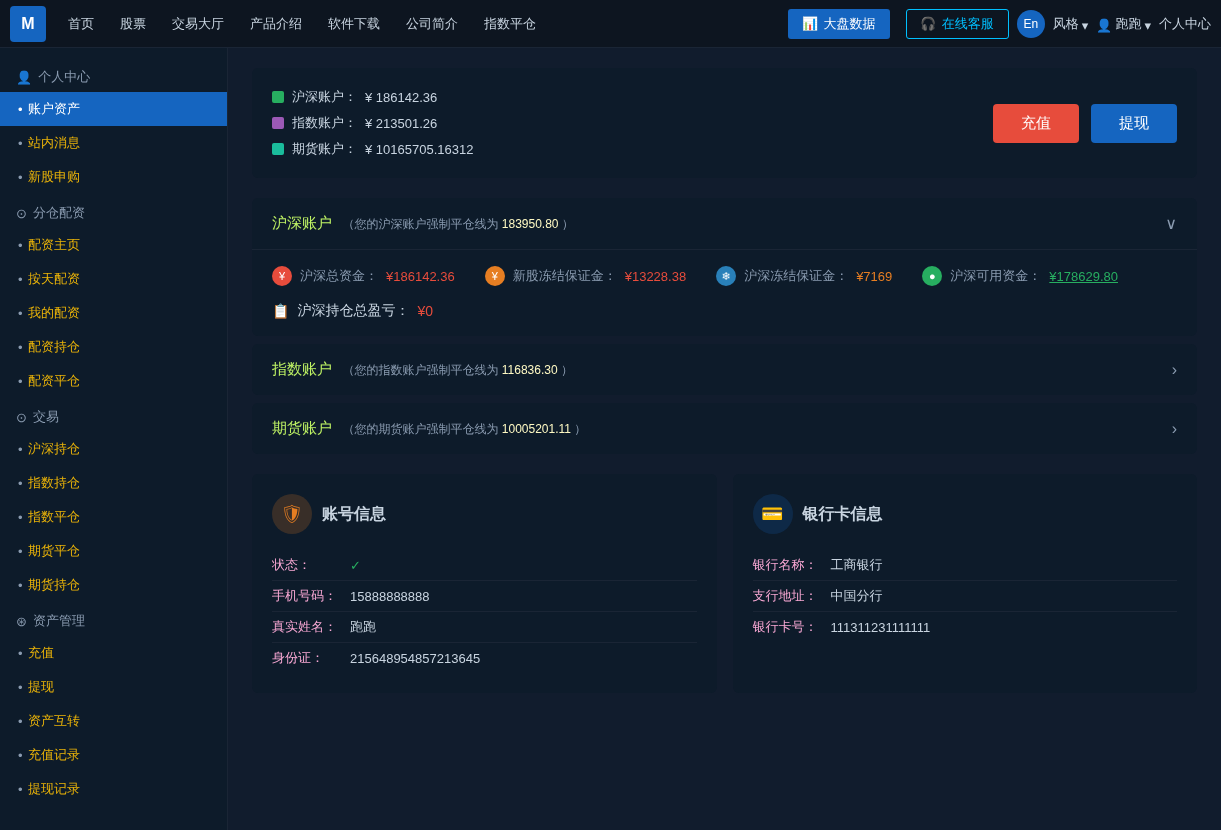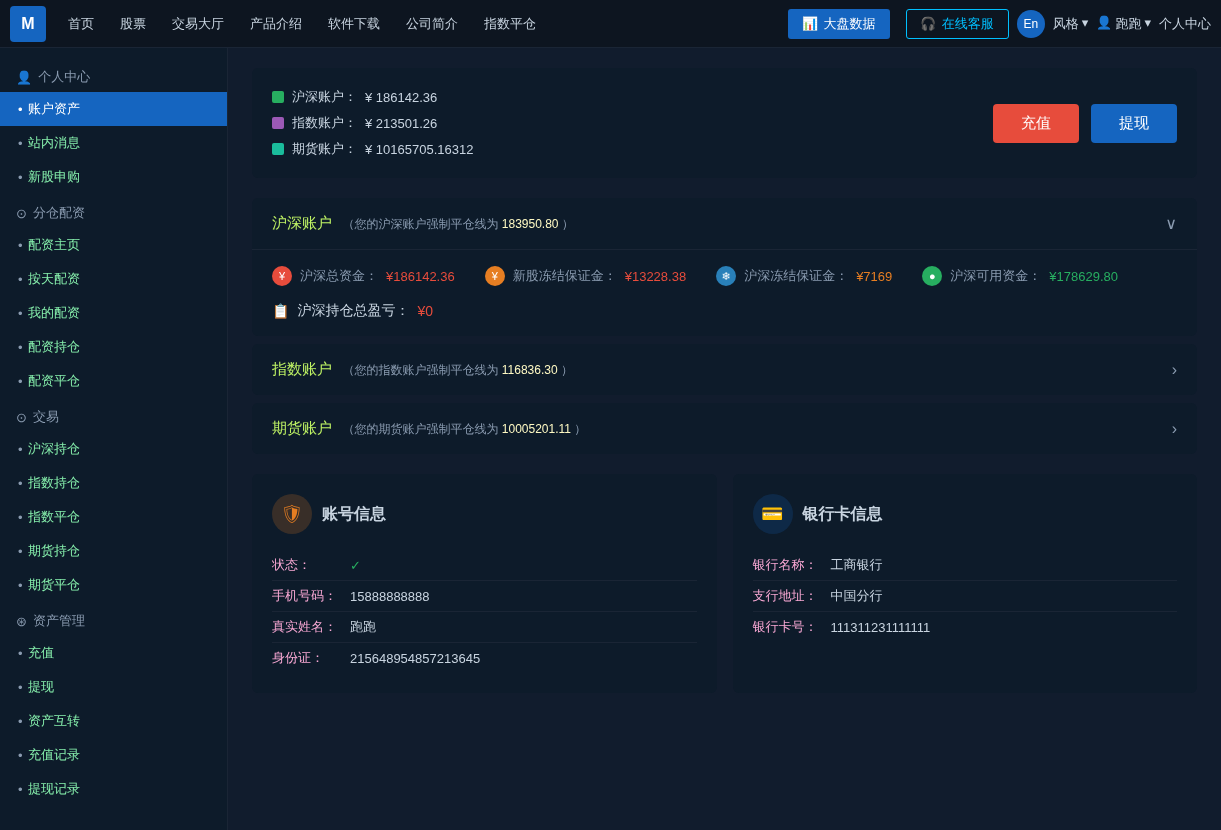--- a/index.html
+++ b/index.html
@@ -68,21 +68,21 @@
     .topnav-lang {
       background: #1565c0;
       color: white;
       width: 28px; height: 28px;
       border-radius: 50%;
       display: flex; align-items: center; justify-content: center;
       font-size: 12px; cursor: pointer;
     }
     .topnav-text-btn {
       color: #c8d4e0; font-size: 13px; cursor: pointer;
-      display: flex; align-items: flex-start; gap: 3px;
+      display: flex; align-items: flex-end; gap: 3px;
     }
 
     
     .layout {
       display: flex;
       height: calc(830px - 48px);
     }
 
     
     .sidebar {
@@ -95,21 +95,21 @@
     }
     .sidebar-section-title {
       color: #8a9bb0;
       font-size: 13px;
       padding: 10px 16px 6px 16px;
       display: flex; align-items: center; gap: 6px;
     }
     .sidebar-item {
       font-size: 13px;
       padding: 8px 16px 8px 28px;
-      color: #86efac;
+      color: #eab308;
       cursor: pointer;
       display: flex; align-items: center; gap: 6px;
       position: relative;
     }
     .sidebar-item::before {
       content: '•';
       position: absolute; left: 18px;
       color: #8a9bb0;
     }
     .sidebar-item.active {
@@ -232,21 +232,21 @@
       display: flex; align-items: center; justify-content: center;
       font-size: 11px; flex-shrink: 0;
     }
     .stat-icon.red { background: #e74c3c; color: white; }
     .stat-icon.orange { background: #e67e22; color: white; }
     .stat-icon.blue { background: #2980b9; color: white; }
     .stat-icon.green { background: #27ae60; color: white; }
     .stat-label { font-size: 13px; color: #8a9bb0; }
     .stat-value { font-size: 13px; }
     .stat-value.red { color: #e74c3c; }
-    .stat-value.green { color: #27ae60; }
+    .stat-value.green { color: #27ae60; text-decoration: underline; }
     .stat-value.orange { color: #e67e22; }
 
     .pnl-row {
       display: flex; align-items: center; gap: 8px; margin-top: 16px;
       font-size: 14px; color: #c8d4e0;
     }
     .pnl-icon {
       color: #e67e22;
     }
     .pnl-value { color: #e74c3c; }
@@ -354,22 +354,22 @@
     <div class="sidebar-item">配资持仓</div>
     <div class="sidebar-item">配资平仓</div>
 
     <div class="sidebar-section-title">
       <span>⊙</span>
       <span>交易</span>
     </div>
     <div class="sidebar-item">沪深持仓</div>
     <div class="sidebar-item">指数持仓</div>
     <div class="sidebar-item">指数平仓</div>
+    <div class="sidebar-item">期货平仓</div>
     <div class="sidebar-item">期货持仓</div>
-    <div class="sidebar-item">期货平仓</div>
 
     <div class="sidebar-section-title">
       <span>⊛</span>
       <span>资产管理</span>
     </div>
     <div class="sidebar-item">充值</div>
     <div class="sidebar-item">提现</div>
     <div class="sidebar-item">资产互转</div>
     <div class="sidebar-item">充值记录</div>
     <div class="sidebar-item">提现记录</div>

